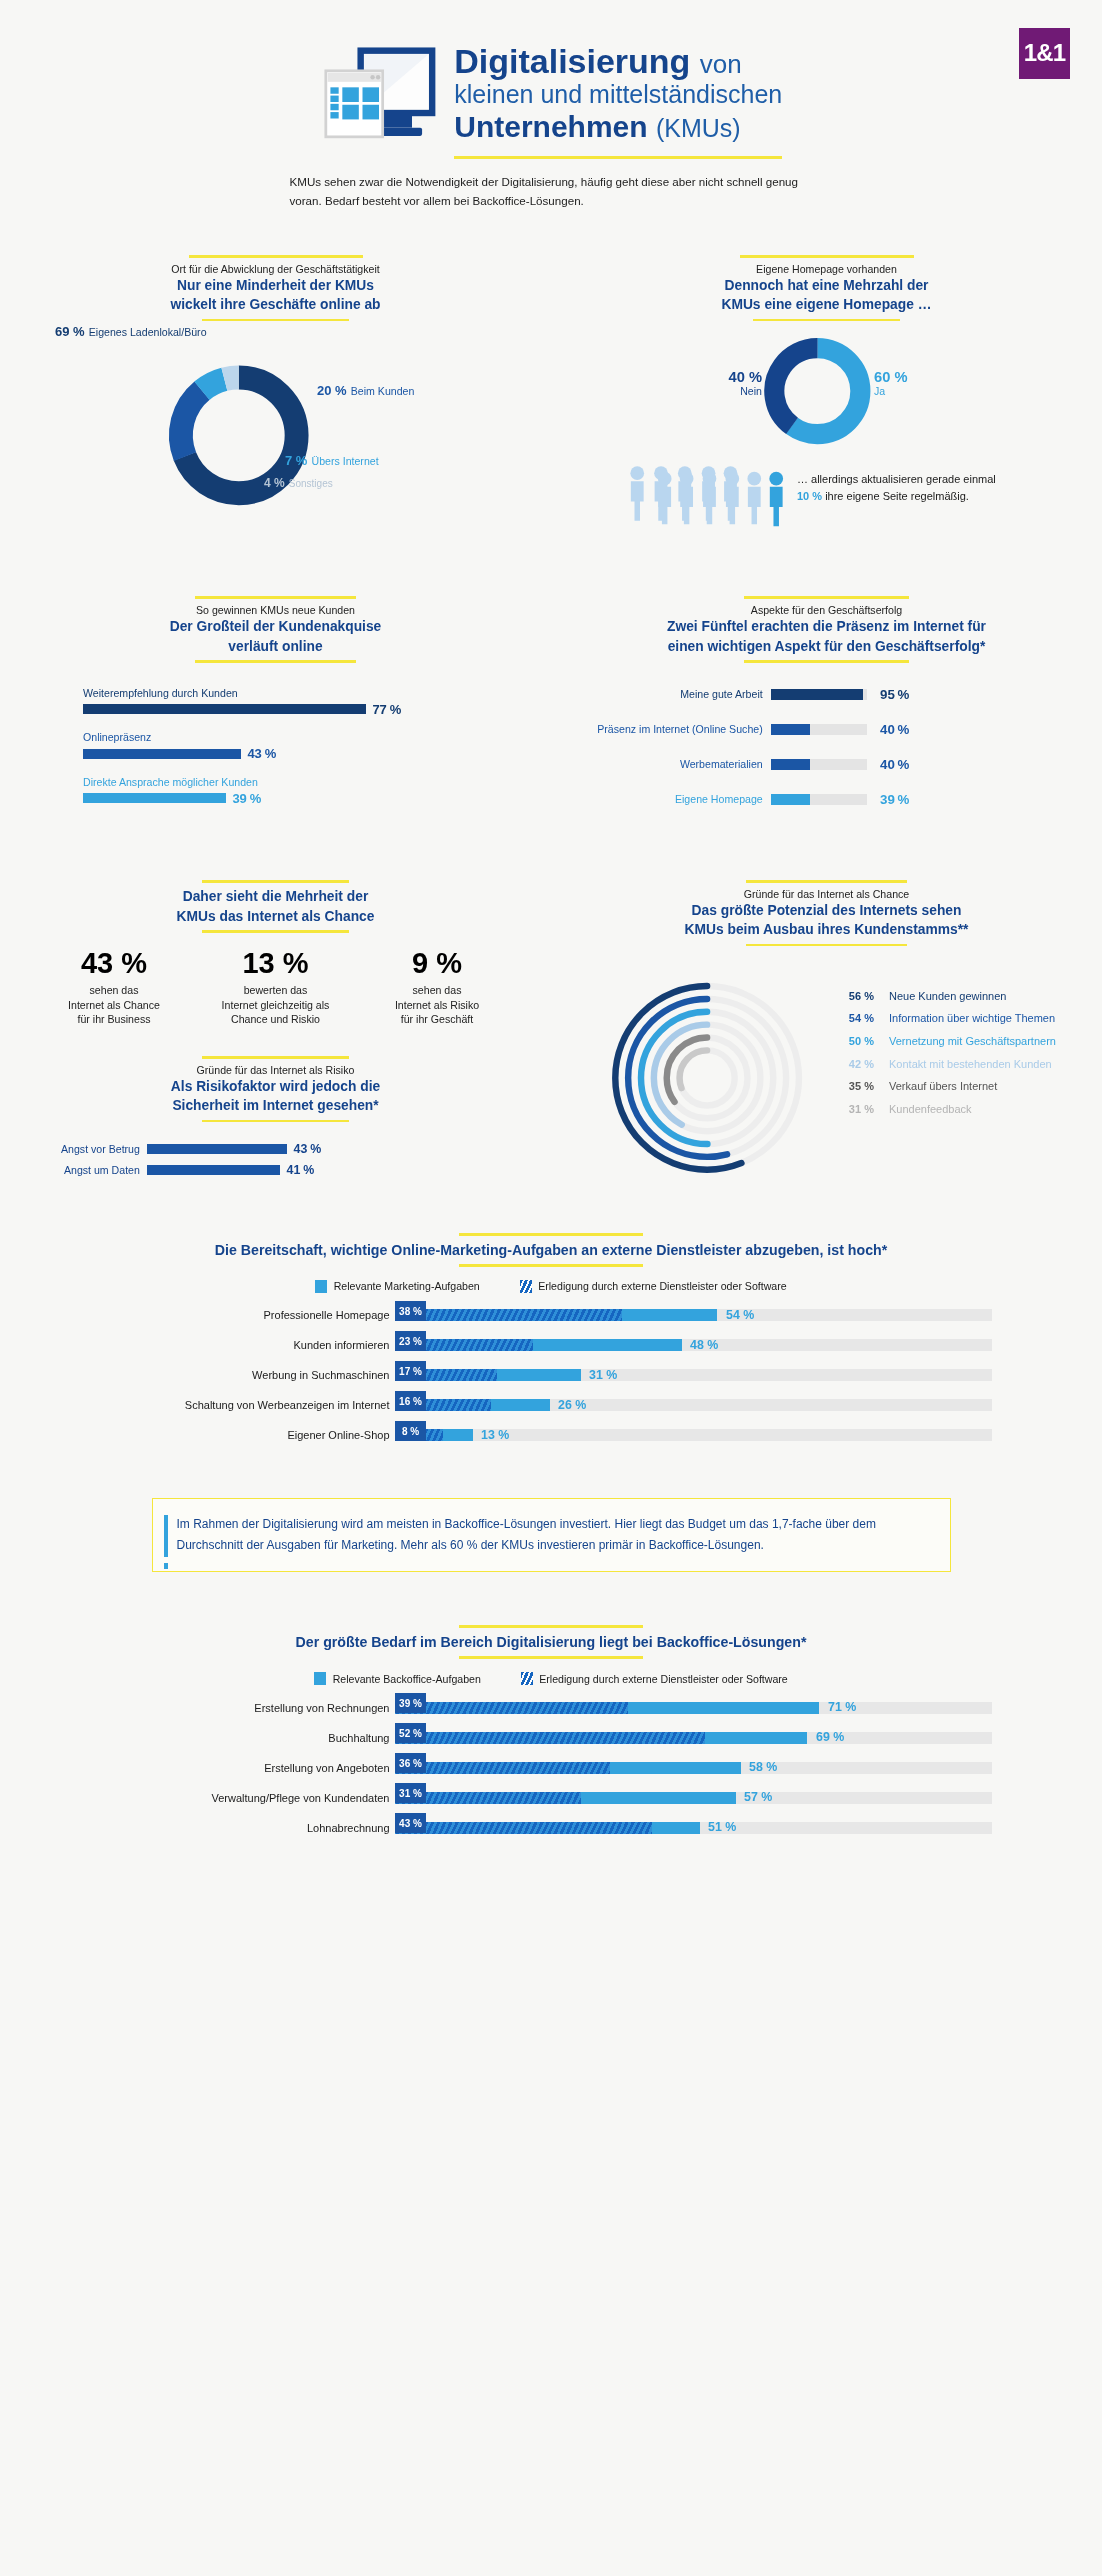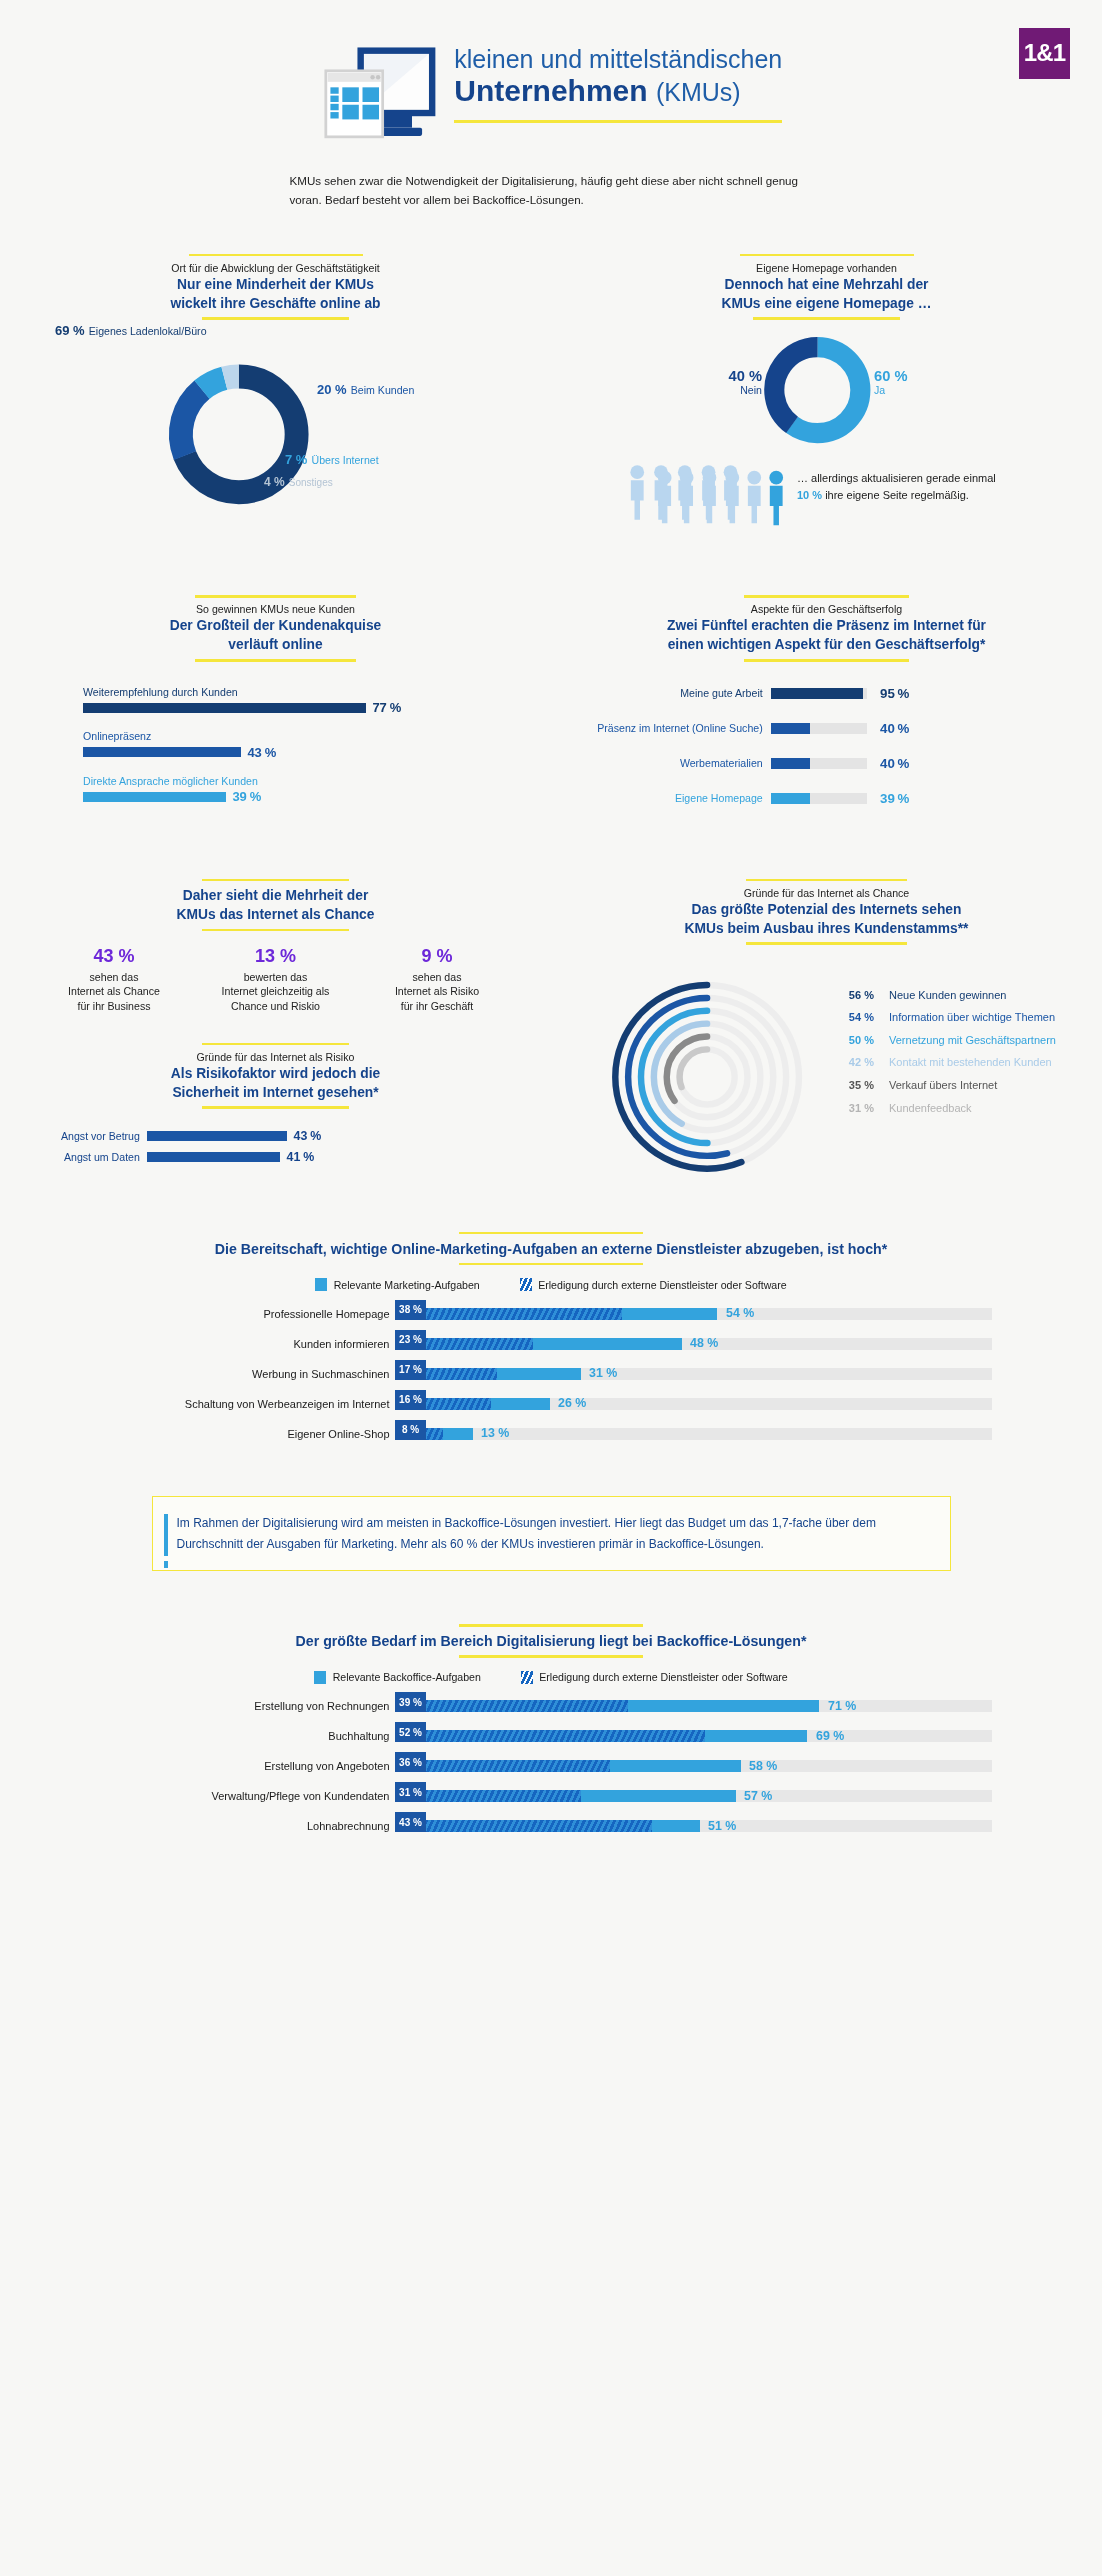--- a/index.html
+++ b/index.html
@@ -69,21 +69,21 @@
   
   .rbar-row { display: flex; align-items: center; margin-bottom: 20px; }
   .rbar-label { width: 209px; text-align: right; font-size: 10.6px; padding-right: 8.3px; }
   .rbar-track { width: 96px; height: 11px; background: #e4e4e4; position: relative; }
   .rbar-fill { height: 11px; position: absolute; left: 0; top: 0; }
   .rbar-val { font-size: 13.3px; font-weight: bold; margin-left: 13px; }
 
   
   .stats { display: flex; justify-content: center; gap: 16.5px; margin-top: 14.7px; }
   .stat { width: 145px; text-align: center; }
-  .stat-num { font-size: 18px; font-weight: bold; color: #6d28d9; }
+  .stat-num { font-size: 29px; font-weight: bold; color: #000000; }
   .stat-txt { font-size: 10.6px; line-height: 1.38; color: #222; margin-top: 2.8px; }
 
   
   .risk-row { display:flex; align-items:center; margin-bottom: 6.4px; }
   .risk-label { width: 138px; text-align: right; font-size: 10.6px; padding-right: 7.3px; color:#15448c; }
   .risk-bar { height: 10px; background: #1b56a5; }
   .risk-val { font-size: 12.4px; font-weight: bold; margin-left: 6.4px; color:#15448c;}
 
   
   .spiral-legend { font-size: 11px; line-height: 1.3; }
@@ -150,20 +150,24 @@
           <rect x="11" y="53" width="9" height="7" fill="#33a3dd"></rect>
           <rect x="11" y="62" width="9" height="7" fill="#33a3dd"></rect>
           <rect x="11" y="71" width="9" height="7" fill="#33a3dd"></rect>
           <rect x="24" y="44" width="18" height="16" fill="#33a3dd"></rect>
           <rect x="46" y="44" width="18" height="16" fill="#33a3dd"></rect>
           <rect x="24" y="63" width="18" height="16" fill="#33a3dd"></rect>
           <rect x="46" y="63" width="18" height="16" fill="#33a3dd"></rect>
         </svg>
       </div>
       <div class="title-block">
+        <div class="t1">
+          <span>Digitalisierung</span>
+          <span class="light">von</span>
+        </div>
         <div class="t2">kleinen und mittelständischen</div>
         <div class="t3">
           <span>Unternehmen</span>
           <span class="light">(KMUs)</span>
         </div>
         <div class="yellow-rule"></div>
       </div>
     </div>
   </div>
 

